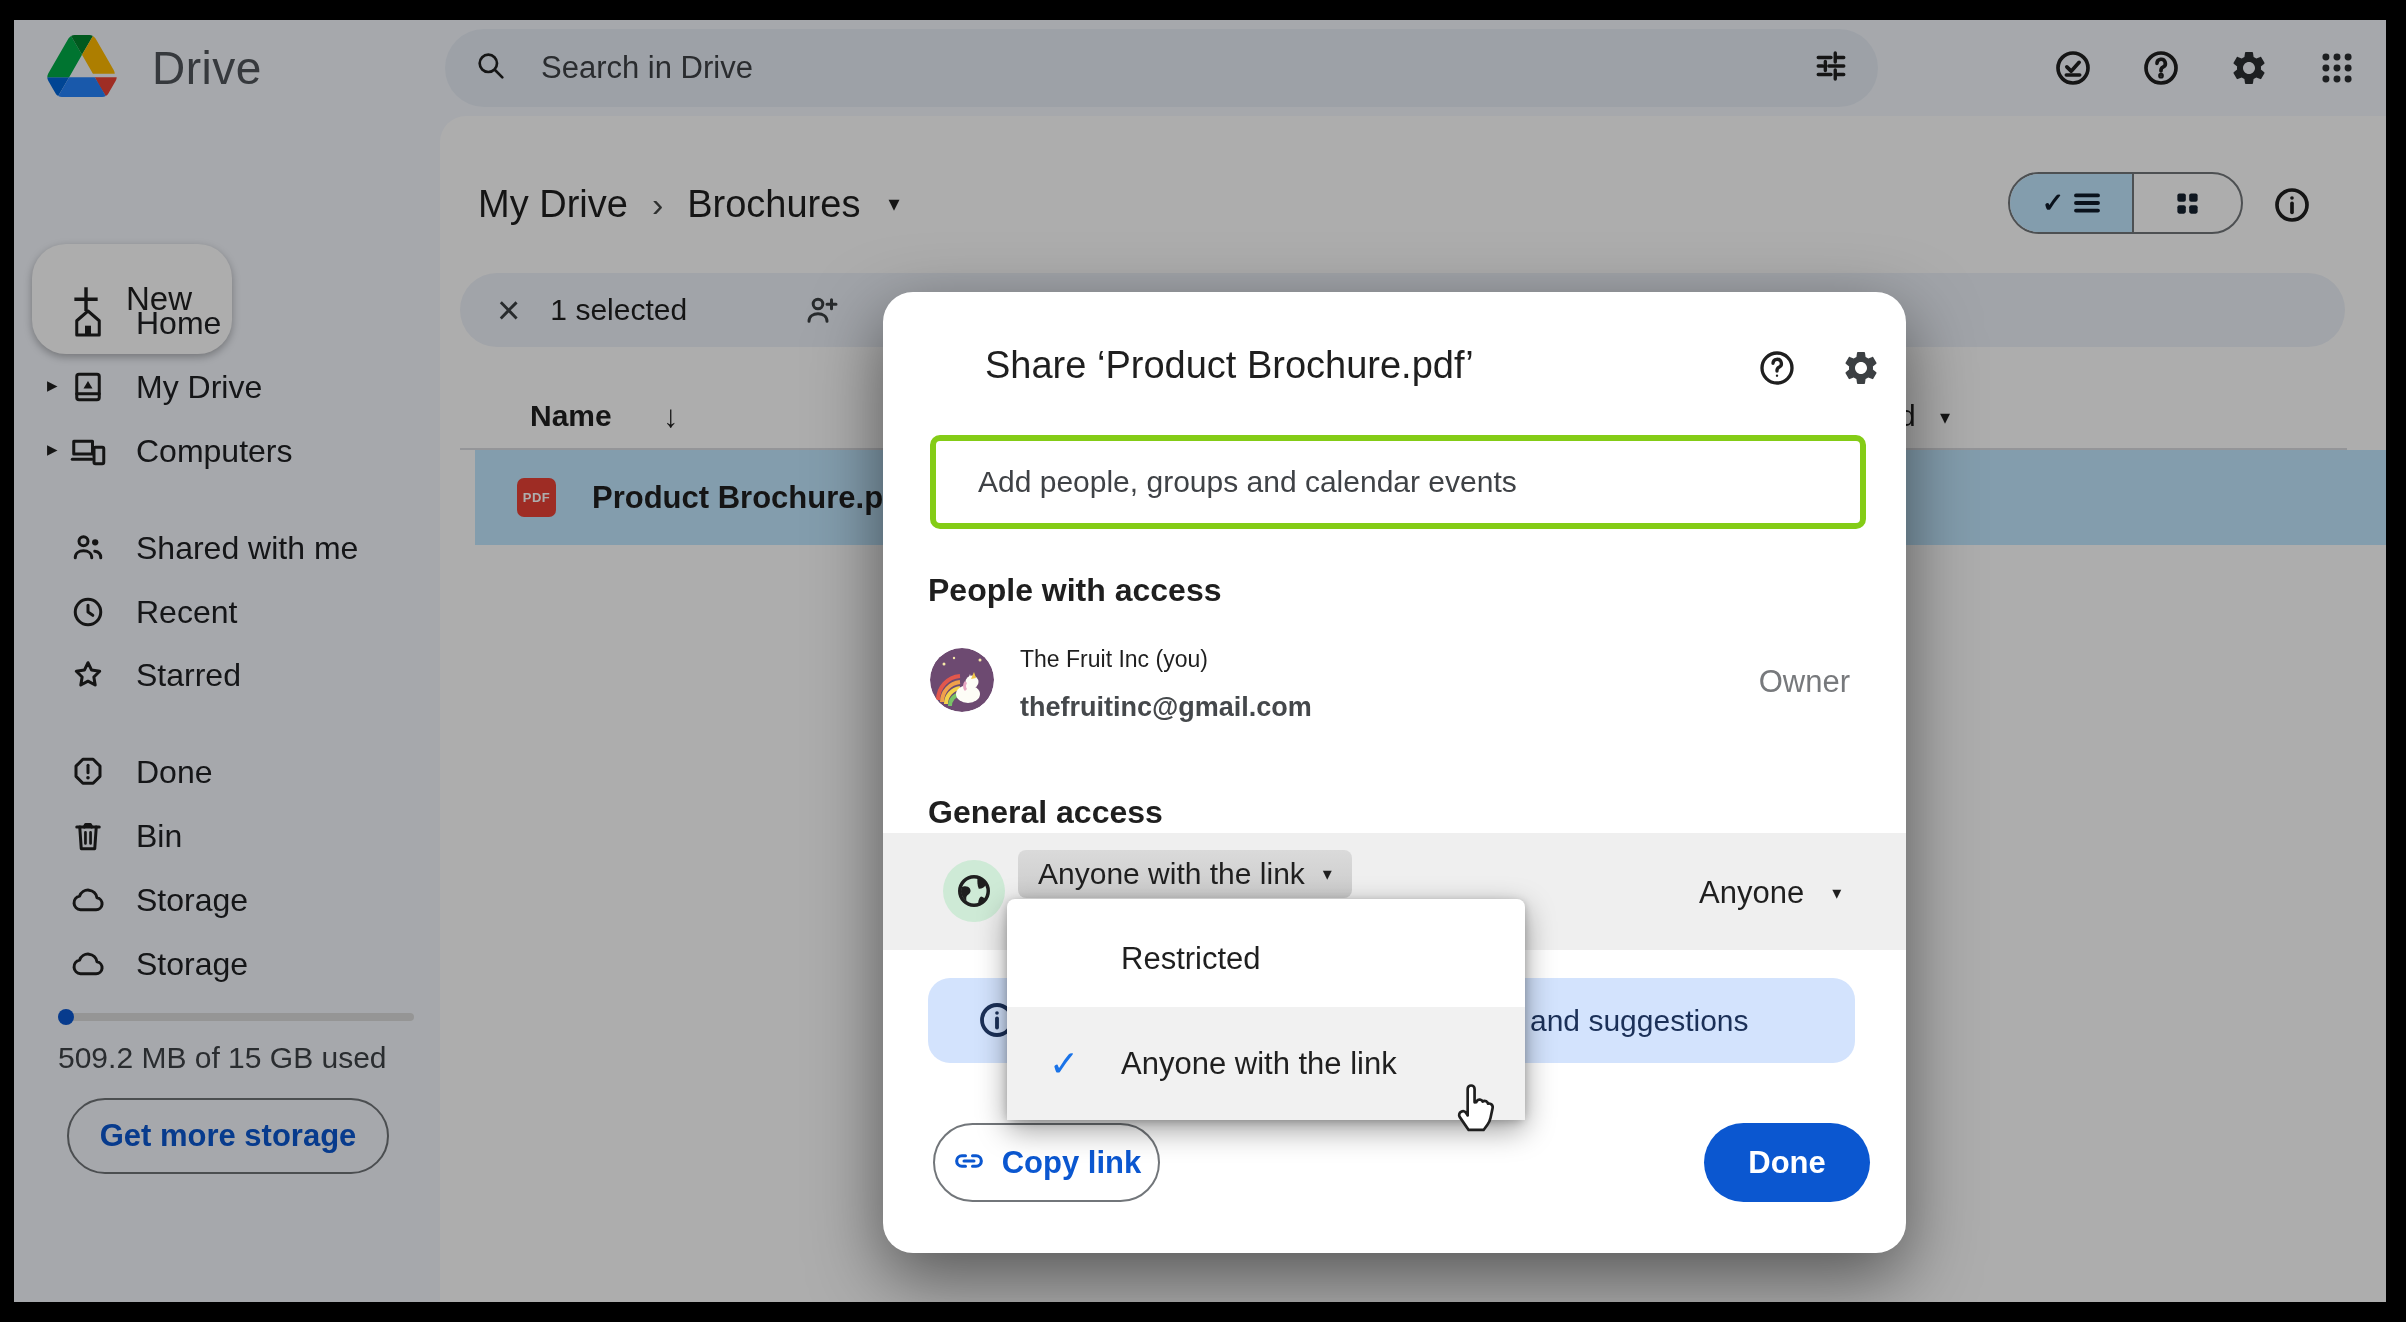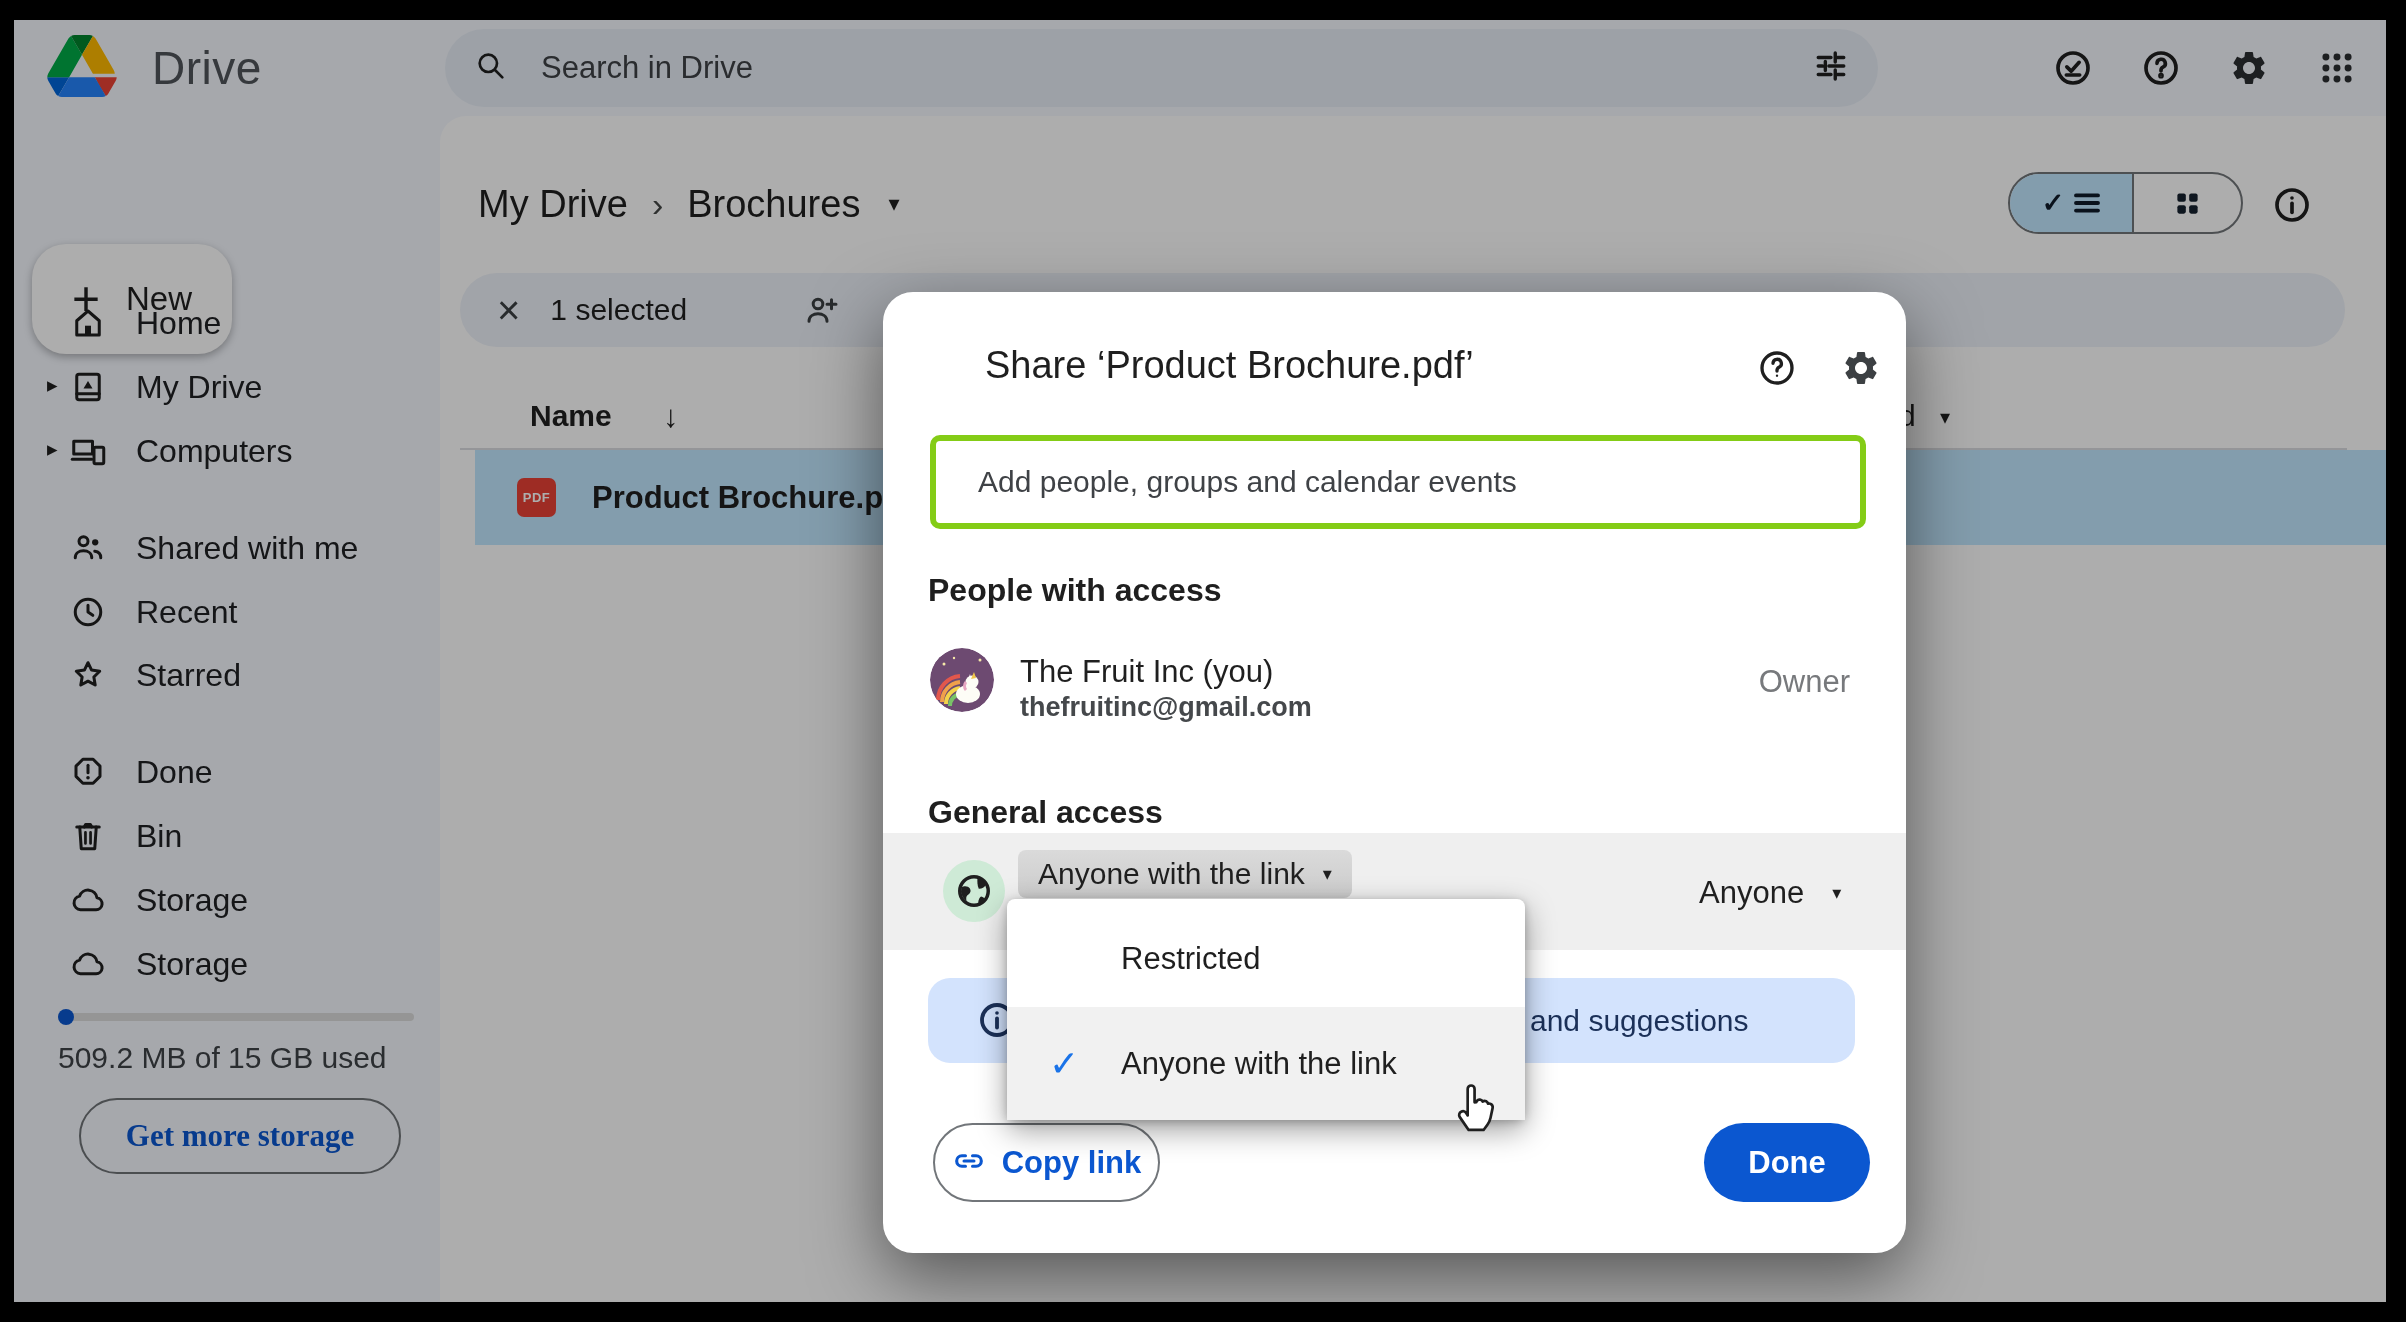--- a/index.html
+++ b/index.html
@@ -21,21 +21,21 @@
   .new-btn .plus { font-size:48px; font-weight:300; color:#1f1f1f; line-height:1; }
   .new-btn .lbl { font-size:33px; color:#1f1f1f; }
   .nav-item { position:absolute; left:0; width:426px; height:64px; }
   .nav-item .arrow { position:absolute; left:33px; top:18px; font-size:21px; color:#1f1f1f; }
   .nav-item .nav-icon { position:absolute; left:56px; top:14px; width:36px; height:36px; }
   .nav-item .nav-label { position:absolute; left:122px; top:14px; font-size:32px; color:#202124; }
   svg.ol { stroke:#1f1f1f; fill:none; stroke-width:2; stroke-linecap:round; stroke-linejoin:round; }
   .track { position:absolute; left:44px; top:993px; width:356px; height:8px; border-radius:4px; background:#dcdcdc; }
   .track-dot { position:absolute; left:44px; top:989px; width:16px; height:16px; border-radius:50%; background:#0b57d0; }
   .storage-text { position:absolute; left:44px; top:1021px; font-size:30px; color:#3f4347; }
-  .get-more { position:absolute; left:65px; top:1078px; width:322px; height:76px; border-radius:38px; border:2px solid #6f7377; display:flex; align-items:center; justify-content:center; font-size:31px; font-weight:bold; color:#0b57d0; background:transparent;font-family:Liberation Serif, serif; }
+  .get-more { position:absolute; left:53px; top:1078px; width:322px; height:76px; border-radius:38px; border:2px solid #6f7377; display:flex; align-items:center; justify-content:center; font-size:31px; font-weight:bold; color:#0b57d0; background:transparent; }
 
   
   .card { position:absolute; left:426px; top:96px; width:1946px; height:1186px; background:#fff; border-top-left-radius:26px; }
   .breadcrumb { position:absolute; left:38px; top:58px; height:60px; display:flex; align-items:center; gap:24px; font-size:38px; color:#1f1f1f; }
   .breadcrumb .chev { font-size:34px; color:#444746; }
   .breadcrumb .caret { font-size:22px; margin-left:4px; }
   .view-toggle { position:absolute; left:1568px; top:56px; width:235px; height:62px; border:2px solid #72767a; border-radius:31px; display:flex; overflow:hidden; background:#fff; }
   .seg-list { width:124px; background:#c2e7ff; border-right:2px solid #72767a; display:flex; align-items:center; justify-content:center; gap:10px; }
   .seg-grid { flex:1; display:flex; align-items:center; justify-content:center; }
   .seg-list .chk { font-size:27px; font-weight:bold; color:#0f1b2a; }
@@ -61,21 +61,21 @@
 
   
   .dialog { position:absolute; left:869px; top:272px; width:1023px; height:961px; background:#fff; border-radius:30px; box-shadow:0 24px 70px rgba(0,0,0,.5); z-index:100; }
   .dlg-title { position:absolute; left:102px; top:52px; font-size:38px; color:#1f1f1f; }
   .dlg-icon { position:absolute; top:56px; width:40px; height:40px; }
   .dlg-input-wrap { position:absolute; left:47px; top:143px; width:936px; height:94px; border:6px solid #84cc16; border-radius:10px; display:flex; align-items:center; }
   .dlg-input-wrap input { width:100%; border:none; outline:none; background:transparent; font-size:30px; padding-left:42px; color:#1f1f1f; font-family:inherit; }
   .dlg-input-wrap input::placeholder { color:#3f4246; opacity:1; }
   .sect-h { position:absolute; left:45px; font-size:32px; font-weight:bold; color:#1f1f1f; }
   .avatar { position:absolute; left:47px; top:356px; width:64px; height:64px; border-radius:50%; overflow:hidden; }
-  .p-name { position:absolute; left:137px; top:362px; font-size:31px; color:#1f1f1f; }
+  .p-name { position:absolute; left:137px; top:354px; font-size:23px; color:#1f1f1f; }
   .p-email { position:absolute; left:137px; top:400px; font-size:27px; color:#45484b;font-weight:bold; }
   .p-role { position:absolute; right:56px; top:372px; font-size:31px; color:#77797c; }
   .band { position:absolute; left:0; top:541px; width:1023px; height:117px; background:#efefef; }
   .globe-wrap { position:absolute; left:60px; top:27px; width:62px; height:62px; border-radius:50%; background:#ceead6; display:flex; align-items:center; justify-content:center; }
   .chip { position:absolute; left:135px; top:17px; height:48px; border-radius:8px; background:linear-gradient(#dadada,#cccccc); display:flex; align-items:center; padding:0 20px; gap:18px; }
   .chip .lbl { font-size:30px; color:#1f1f1f; }
   .chip .caret, .viewer .caret { font-size:18px; color:#1f1f1f; }
   .viewer { position:absolute; left:816px; top:42px; display:flex; align-items:center; gap:28px; }
   .viewer .lbl { font-size:31px; color:#1f1f1f; }
   .banner { position:absolute; left:45px; top:686px; width:927px; height:85px; border-radius:22px; background:#d3e3fd; }

